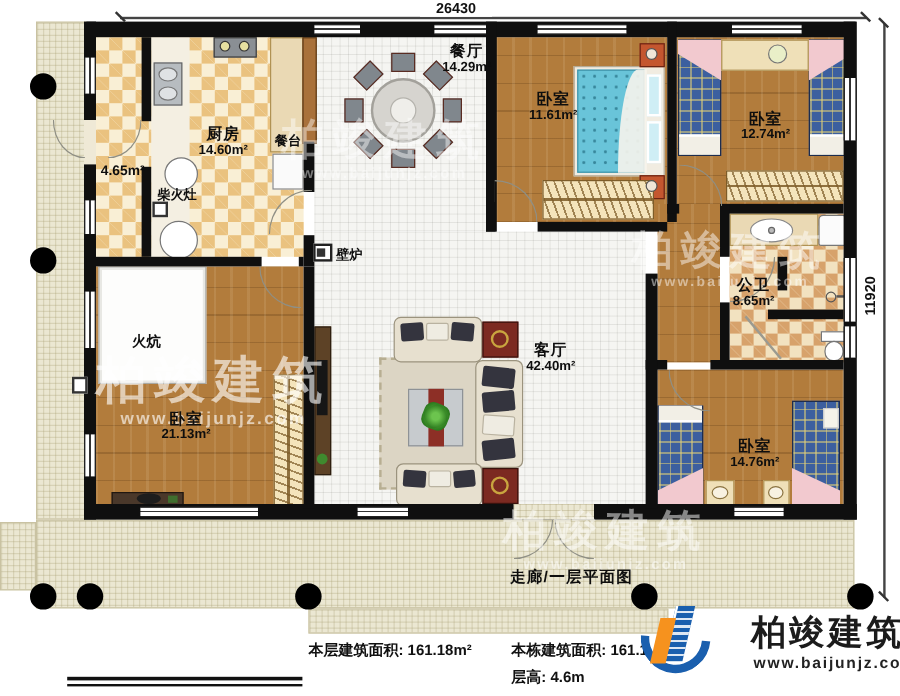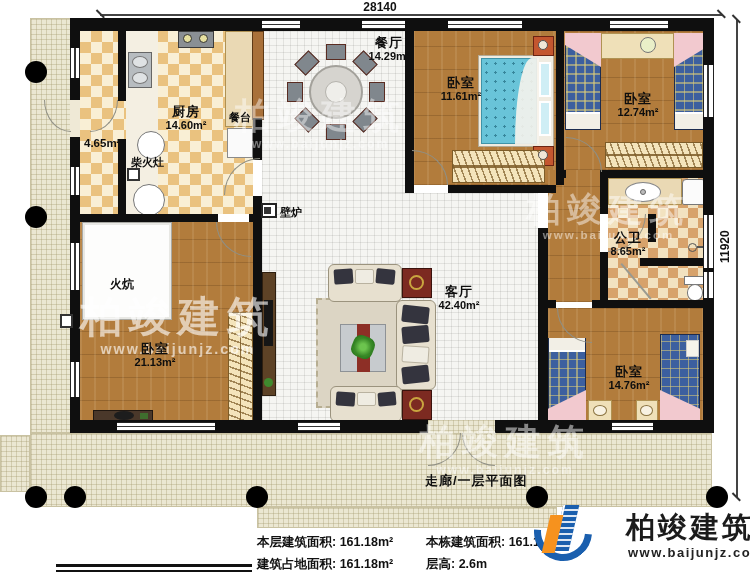--- a/index.html
+++ b/index.html
@@ -273,44 +273,40 @@
     <span class="wmu">www.baijunjz.com</span>
   </div>
   <div class="wm" style="left:380px;top:424px;width:250px;font-size:36px;color:rgba(255,255,255,.5);">
     <span class="wmt">柏竣建筑</span>
     <span class="wmu">www.baijunjz.com</span>
   </div>
 
   <i class="abs dimline" style="left:100px;top:14px;width:622px;height:1.5px;"></i>
   <i class="tick" style="left:95px;top:13px;"></i>
   <i class="tick" style="left:716px;top:13px;"></i>
-  <div class="dimtxt" style="left:350px;top:0px;width:60px;background:#fff;">28140</div>
+  <div class="dimtxt" style="left:350px;top:0px;width:60px;background:#fff;">26430</div>
   <i class="abs dimline" style="left:736px;top:20px;width:1.5px;height:478px;"></i>
   <i class="tick" style="left:731px;top:18px;"></i>
   <i class="tick" style="left:731px;top:496px;"></i>
   <div class="dimtxt" style="left:718px;top:222px;width:16px;height:50px;writing-mode:vertical-rl;transform:rotate(180deg);background:#fff;">11920</div>
 
   <i class="abs" style="left:56px;top:564px;width:196px;height:3px;background:#111;z-index:7;"></i>
   <i class="abs" style="left:56px;top:570px;width:196px;height:1.5px;background:#111;z-index:7;"></i>
 
   <div class="stat" style="left:257px;top:534px;">
     <span>本层建筑面积:</span>
     <span>161.18m²</span>
   </div>
   <div class="stat" style="left:426px;top:534px;text-align:right;">
     <span>本栋建筑面积:</span>
     <span>161.1</span>
   </div>
-  <div class="stat" style="left:257px;top:556px;">
-    <span>建筑占地面积:</span>
-    <span>161.18m²</span>
-  </div>
   <div class="stat" style="left:426px;top:556px;">
     <span>层高:</span>
-    <span>2.6m</span>
+    <span>4.6m</span>
   </div>
 
   <div>
     <i class="abs" style="left:534px;top:503px;width:58px;height:58px;border-radius:50%;border:7px solid transparent;border-left-color:#1a5fae;border-bottom-color:#1a5fae;transform:rotate(-40deg);z-index:8;"></i>
     <i class="abs" style="left:558px;top:505px;width:16px;height:46px;background:#1a5fae;background-image:repeating-linear-gradient(0deg,transparent 0 4px,rgba(255,255,255,.85) 4px 6px);transform:skewX(-13deg);border-left:2px solid #fff;z-index:9;"></i>
     <i class="abs" style="left:546px;top:515px;width:13px;height:38px;background:#f6921e;transform:skewX(-13deg);z-index:9;"></i>
     <span class="abs" style="left:626px;top:508px;font-size:29px;font-weight:900;letter-spacing:3px;color:#1b1b1b;z-index:8;white-space:nowrap;">柏竣建筑</span>
     <span class="abs" style="left:628px;top:545px;font-size:13px;font-weight:700;letter-spacing:1.5px;color:#222;z-index:8;white-space:nowrap;">www.baijunjz.com</span>
   </div>
 

